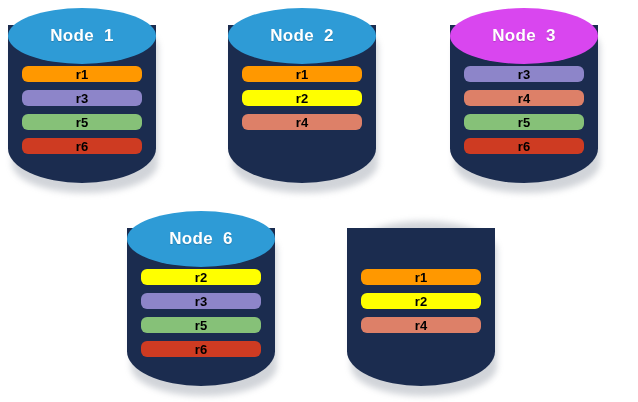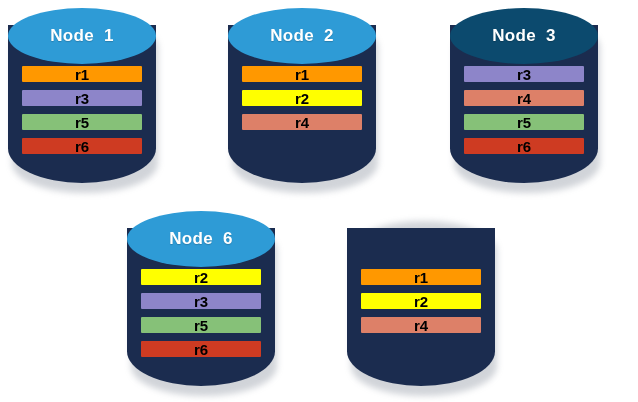--- a/index.html
+++ b/index.html
@@ -78,25 +78,25 @@
     top: 58px;
     width: 148px;
     padding: 0 14px;
     display: flex;
     flex-direction: column;
     gap: 8px;
   }
 
   .replica {
     height: 16px;
-    border-radius: 1px;
+    border-radius: 6px;
     display: flex;
     align-items: center;
     justify-content: center;
-    font-size: 15px;
+    font-size: 13px;
     font-weight: bold;
     color: #000000;
     line-height: 1;
   }
 </style>
 </head>
 <body>
 
 <div id="canvas">
     <div class="node" style="left: 8px; top: 8px;">
@@ -120,21 +120,21 @@
       </div>
       <div class="replica-list">
         <div class="replica" style="background: rgb(255, 152, 0); color: rgb(0, 0, 0);">r1</div>
         <div class="replica" style="background: rgb(255, 255, 0); color: rgb(0, 0, 0);">r2</div>
         <div class="replica" style="background: rgb(221, 128, 104); color: rgb(0, 0, 0);">r4</div>
       </div>
     </div>
     <div class="node" style="left: 450px; top: 8px;">
       <div class="node-shadow"></div>
       <div class="node-body" style="background: rgb(27, 44, 79);"></div>
-      <div class="node-top" style="background: #0c4a6e;">
+      <div class="node-top" style="background: #d946ef;">
         <span class="node-title">Node  3</span>
       </div>
       <div class="replica-list">
         <div class="replica" style="background: rgb(141, 133, 201); color: rgb(0, 0, 0);">r3</div>
         <div class="replica" style="background: rgb(221, 128, 104); color: rgb(0, 0, 0);">r4</div>
         <div class="replica" style="background: rgb(134, 193, 120); color: rgb(0, 0, 0);">r5</div>
         <div class="replica" style="background: rgb(206, 59, 34); color: rgb(0, 0, 0);">r6</div>
       </div>
     </div>
     <div class="node" style="left: 127px; top: 211px;">

